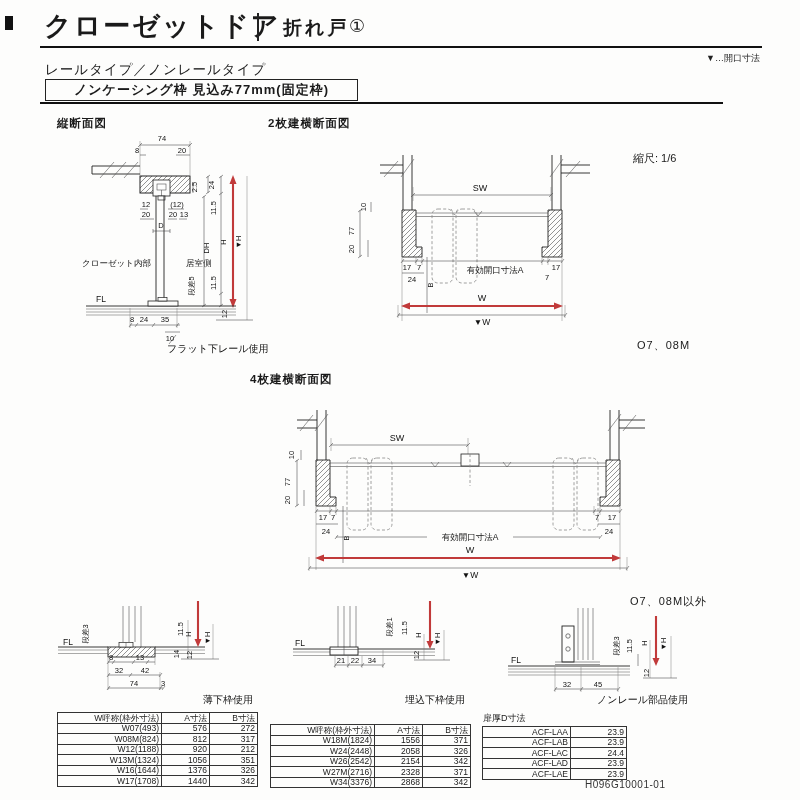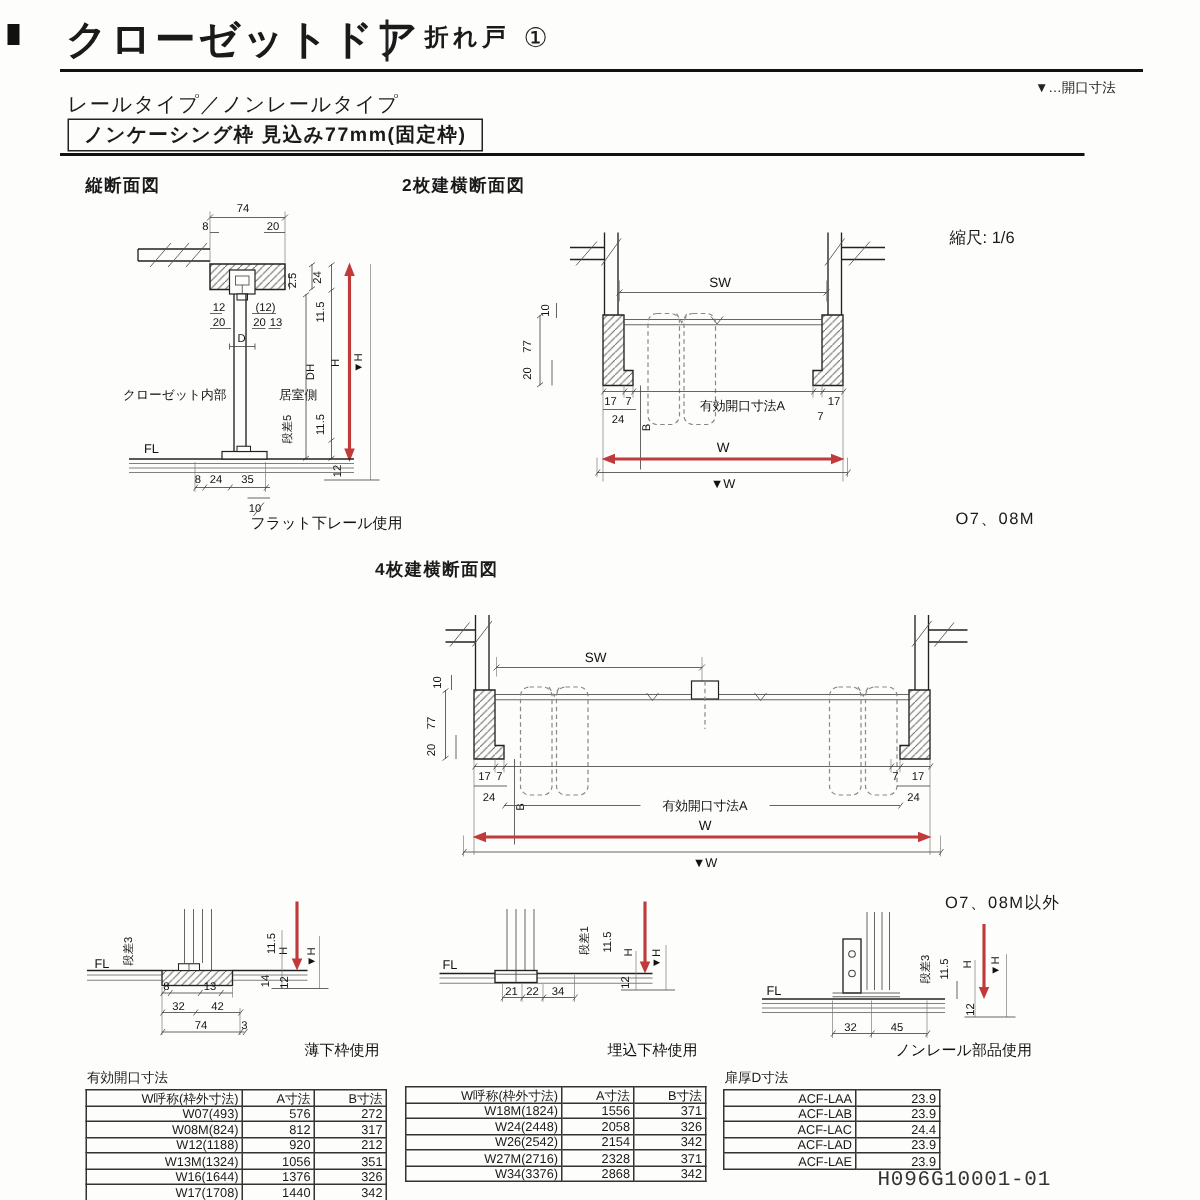--- a/index.html
+++ b/index.html
@@ -1,30 +1,30 @@
 <!DOCTYPE html>
 <html><head>
 <meta charset="utf-8">
 <style>
   html,body{margin:0;padding:0;}
   body{width:800px;height:800px;position:relative;background:#fdfdfc;
        font-family:"Liberation Sans","DejaVu Sans",sans-serif;color:#1a1a1a;overflow:hidden;}
   .abs{position:absolute;}
   .page-title{font-size:27px;font-weight:bold;letter-spacing:2px;}
-  .category{font-size:16px;font-weight:600;letter-spacing:3px;}
+  .category{font-size:19px;font-weight:600;letter-spacing:3px;}
   .circ-num{font-size:18px;}
   .vrule{width:2px;background:#222;}
   .hrule{height:2px;background:#111;}
-  .legend{font-size:9px;color:#222;}
+  .legend{font-size:9px;color:#222;margin-left:16px;}
   .typeline{font-size:13.5px;font-weight:normal;letter-spacing:1px;}
-  .framebox{font-size:13px;font-weight:bold;border:1.5px solid #222;padding:1px 10px;letter-spacing:1px;}
+  .framebox{font-size:13px;font-weight:bold;border:1.5px solid #222;padding:1px 28px;letter-spacing:1px;}
   .scale{font-size:11px;margin-top:37px;}
   .sec-title{font-size:11.5px;font-weight:600;letter-spacing:1px;}
   .note{font-size:11px;letter-spacing:1px;}
-  .docnum{font-size:14px;color:#333;letter-spacing:.5px;font-family:Liberation Mono, monospace;}
+  .docnum{font-size:10px;color:#333;letter-spacing:.5px;}
   .edge-mark{width:8px;height:14px;background:#111;}
   
   .tbl-title{font-size:9px;margin:0 0 1px 1px;}
   table.tbl{border-collapse:collapse;table-layout:fixed;font-size:8.5px;line-height:1;}
   table.tbl th,table.tbl td{border:1px solid #333;padding:0 2px;height:9.5px;
        text-align:right;font-weight:normal;white-space:nowrap;overflow:hidden;}
   
   svg{overflow:visible;}
   .ln{stroke:#222;stroke-width:.9;fill:none}
   .thin{stroke:#444;stroke-width:.55;fill:none}
@@ -388,21 +388,20 @@
     <path class="ext" d="M50 69 V94 M76 69 V94 M113 69 V94"></path>
     <line class="thin" x1="50" y1="91" x2="113" y2="91"></line>
     <path class="thin" d="M49 93 l3 -4 M75 93 l3 -4 M112 93 l3 -4"></path>
     <text class="dim" x="62" y="89">32</text>
     <text class="dim" x="93" y="89">45</text>
   </g>
   <text class="cap" x="92" y="105">ノンレール部品使用</text>
 </svg>
 
 <div class="abs" style="left:57px;top:712px">
-  <div class="tbl-title">有効開口寸法</div>
   <table class="tbl">
     <colgroup>
         <col style="width:104px">
         <col style="width:48px">
         <col style="width:48px">
       </colgroup>
     <thead>
         <tr>
           <th>W呼称(枠外寸法)</th>
           <th>A寸法</th>

